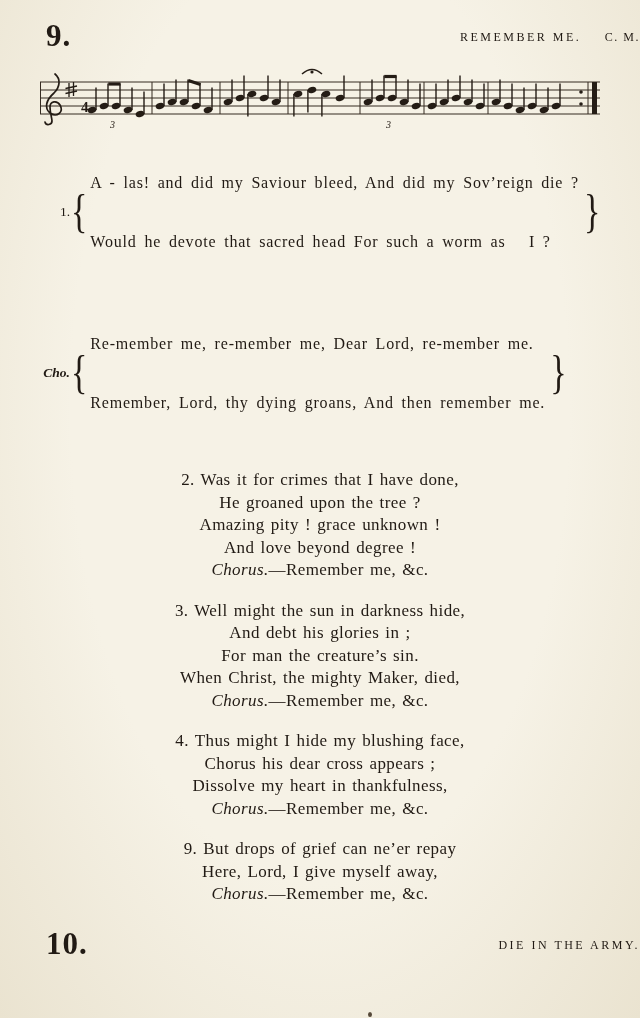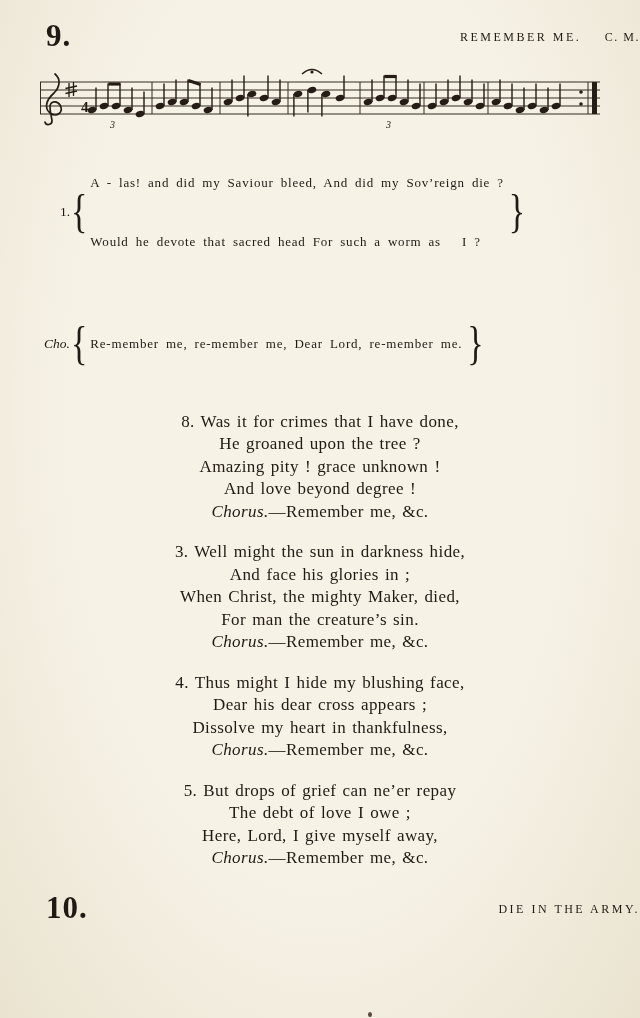--- a/index.html
+++ b/index.html
@@ -19,23 +19,23 @@
 
   
   .staff-wrap{margin:6px 30px 2px 34px;}
   svg.staff{display:block;}
   .mus-ts{font-family:"Liberation Serif", serif;font-size:15px;font-weight:bold;fill:#241c15;}
   .mus-num{font-family:"Liberation Serif", serif;font-style:italic;font-size:10px;fill:#241c15;}
 
   
   .lyr{display:flex;align-items:center;margin-left:42px;margin-top:2px;}
   .lyr .lab{width:28px;font-size:13.5px;text-align:right;flex:none;}
-  .lyr .lab.it{font-style:italic;}
+  .lyr .lab.it{font-style:italic;font-weight:bold;}
   .brace{font-size:34px;line-height:1;display:inline-block;transform:scaleY(1.35);margin:0 3px 0 1px;flex:none;}
-  .pair{font-size:13px;line-height:19.5px;white-space:pre;letter-spacing:0.8px;word-spacing:3px;}
+  .pair{font-size:16px;line-height:19.5px;white-space:pre;letter-spacing:0.8px;word-spacing:3px;}
   .brace.r{margin-left:5px;}
   .cho-block{margin-top:5px;}
 
   
   .verses{text-align:center;font-size:17px;line-height:22.5px;letter-spacing:0.4px;word-spacing:1.5px;margin-top:12px;}
   .verse{margin-top:18px;}
   .vchorus em{font-style:italic;}
 
   
   .h10-head{margin-top:22px;}
@@ -153,48 +153,48 @@
       <div>Would he devote that sacred head For such a worm as   I ?</div>
     </div>
     <span class="brace r">}</span>
   </div>
 
   <div class="lyr cho-block">
     <span class="lab it">Cho.</span>
     <span class="brace">{</span>
     <div class="pair">
       <div>Re-member me, re-member me, Dear Lord, re-member me.</div>
+      <div>Remember, Lord, thy dying groans, And then remember me.</div>
     </div>
     <span class="brace r">}</span>
   </div>
 
   <section class="verses">
     <div class="verse">
-      <div>8. Was it for crimes that I have done,</div>
+      <div>2. Was it for crimes that I have done,</div>
       <div>He groaned upon the tree ?</div>
       <div>Amazing pity ! grace unknown !</div>
       <div>And love beyond degree !</div>
       <div class="vchorus"><em>Chorus.</em><span>—Remember me, &amp;c.</span></div>
     </div>
     <div class="verse">
       <div>3. Well might the sun in darkness hide,</div>
-      <div>And face his glories in ;</div>
+      <div>And debt his glories in ;</div>
+      <div>For man the creature’s sin.</div>
       <div>When Christ, the mighty Maker, died,</div>
-      <div>For man the creature’s sin.</div>
       <div class="vchorus"><em>Chorus.</em><span>—Remember me, &amp;c.</span></div>
     </div>
     <div class="verse">
       <div>4. Thus might I hide my blushing face,</div>
-      <div>Dear his dear cross appears ;</div>
+      <div>Chorus his dear cross appears ;</div>
       <div>Dissolve my heart in thankfulness,</div>
       <div class="vchorus"><em>Chorus.</em><span>—Remember me, &amp;c.</span></div>
     </div>
     <div class="verse">
-      <div>5. But drops of grief can ne’er repay</div>
-      <div>The debt of love I owe ;</div>
+      <div>9. But drops of grief can ne’er repay</div>
       <div>Here, Lord, I give myself away,</div>
       <div class="vchorus"><em>Chorus.</em><span>—Remember me, &amp;c.</span></div>
     </div>
   </section>
 
   <header class="hymn-head h10-head">
     <span class="hymn-no">10.</span>
     <div class="hymn-title">
       <span>DIE IN THE ARMY.</span>
     </div>

